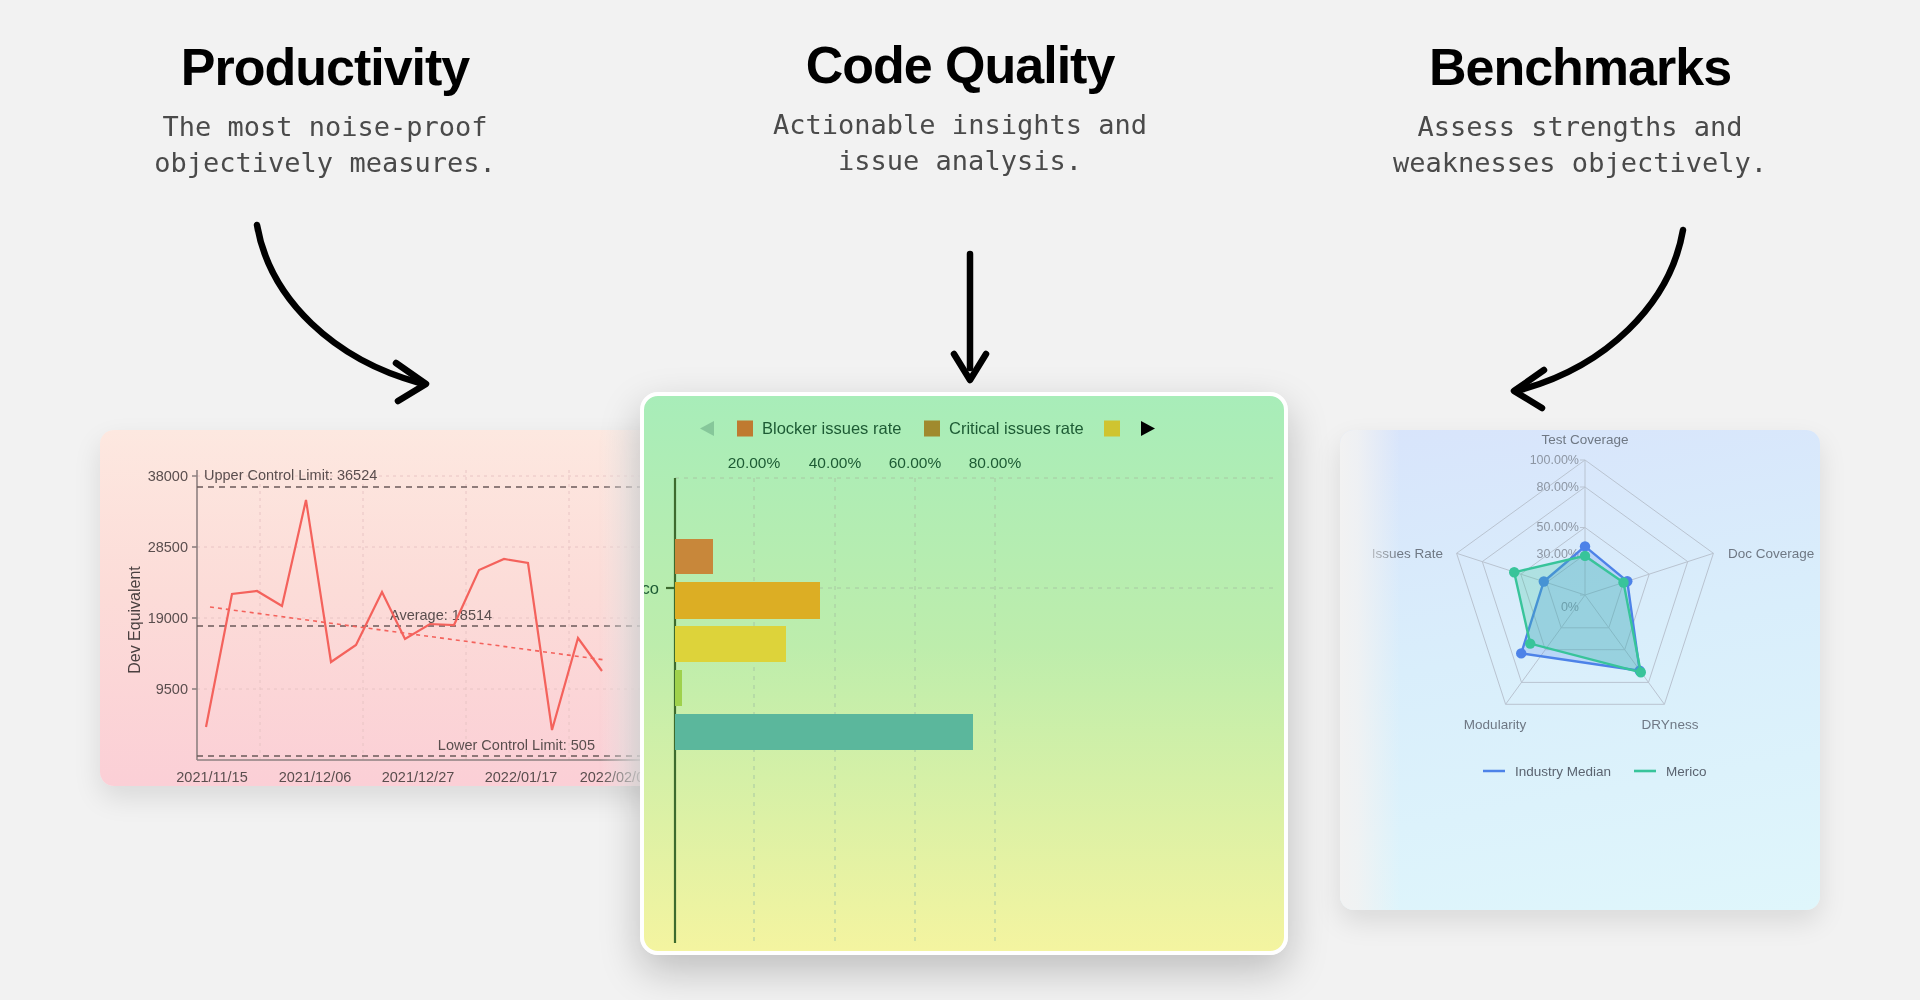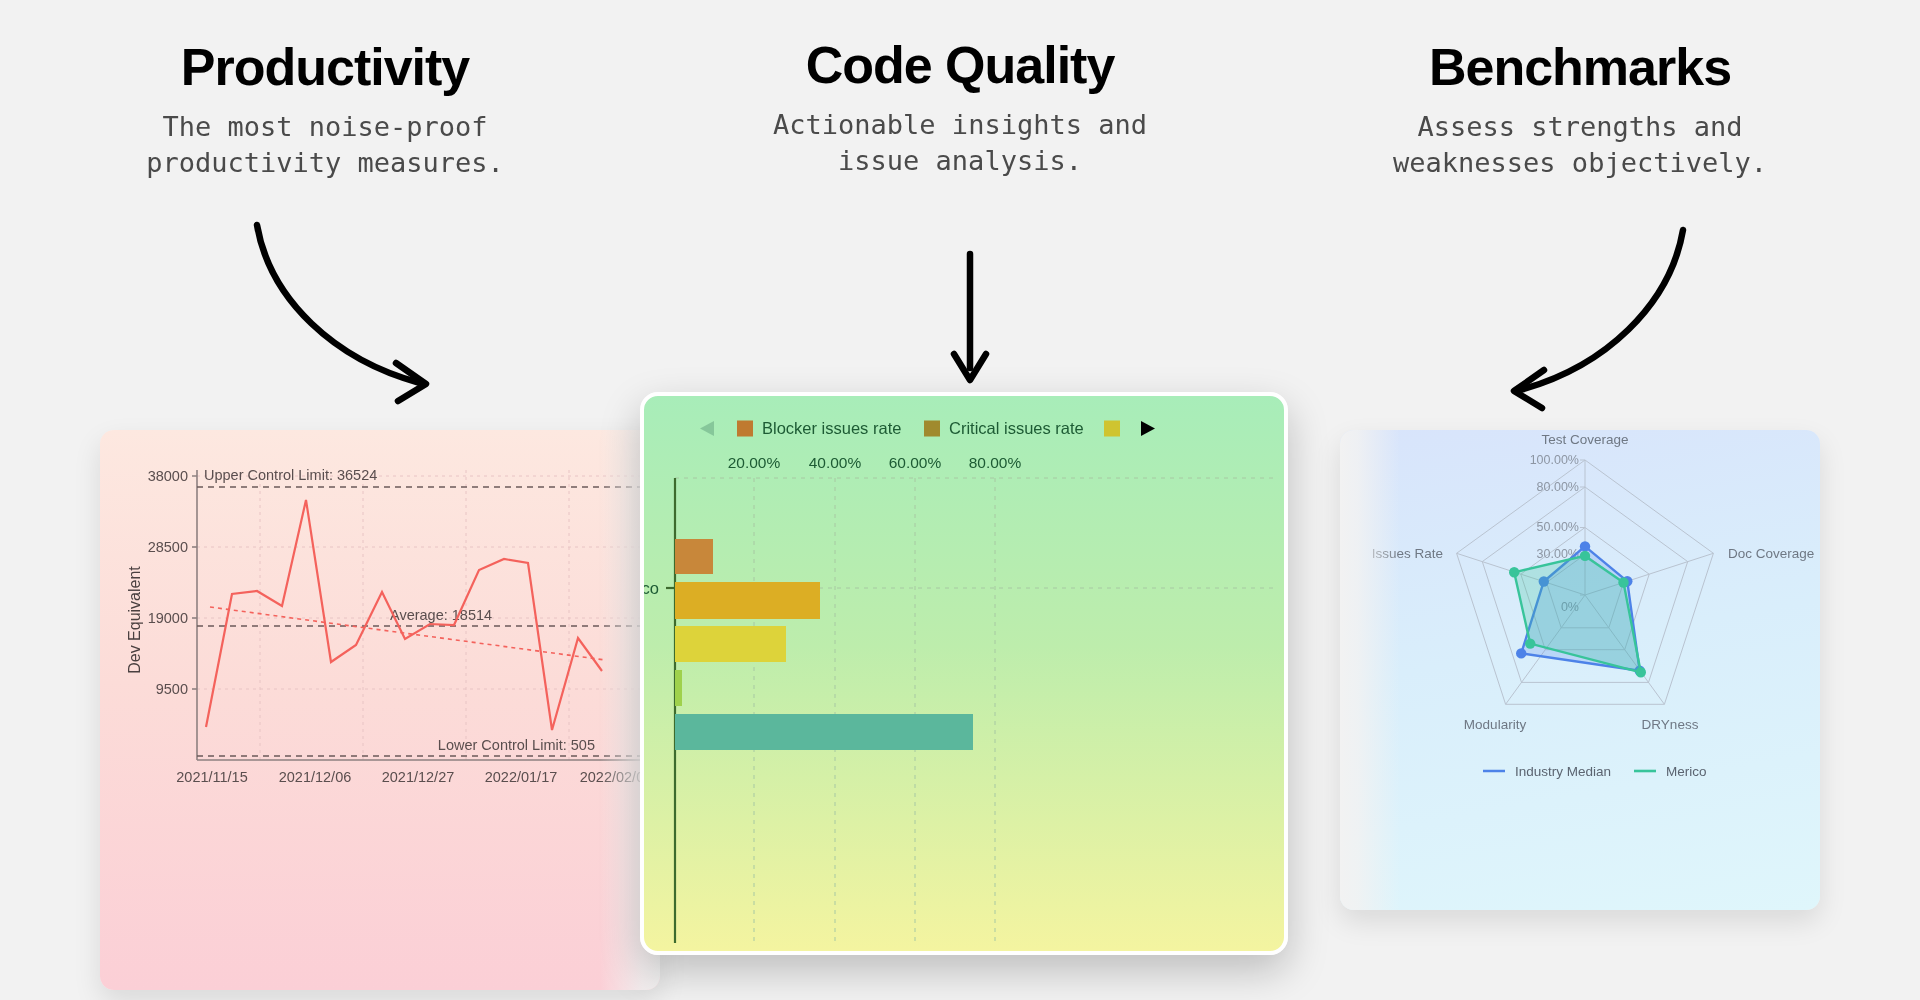--- a/index.html
+++ b/index.html
@@ -31,21 +31,21 @@
     margin-top:14px;
     white-space:pre-line;
   }
 
   
   .arrow-svg{position:absolute;overflow:visible;}
 
   
   .card{position:absolute;border-radius:14px;overflow:hidden;}
   .card-left{
-    left:100px;top:430px;width:560px;height:560px;
+    left:100px;top:430px;width:560px;height:356px;
     background:linear-gradient(180deg,#fde8e0 0%,#fcdcd8 45%,#fbcfd6 100%);
     box-shadow:0 12px 28px rgba(0,0,0,.10);
   }
   .card-right{
     left:1340px;top:430px;width:480px;height:480px;
     background:linear-gradient(170deg,#d8e4fb 0%,#d9eefb 45%,#dff6fb 100%);
     box-shadow:0 12px 28px rgba(0,0,0,.10);
   }
   .card-mid{
     left:640px;top:392px;width:640px;height:555px;
@@ -67,21 +67,21 @@
   svg text{font-family:"Liberation Sans", sans-serif;}
 </style>
 </head>
 <body>
 
 <div class="stage">
 
   <div class="col-head" style="left:60px;top:40px;width:530px;">
     <div class="col-title">Productivity</div>
     <div class="col-sub">The most noise-proof
-productivity measures.</div>
+objectively measures.</div>
   </div>
 
   <div class="col-head" style="left:1315px;top:40px;width:530px;">
     <div class="col-title">Benchmarks</div>
     <div class="col-sub">Assess strengths and
 weaknesses objectively.</div>
   </div>
 
   <div class="col-head" style="left:695px;top:38px;width:530px;">
     <div class="col-title">Code Quality</div>

